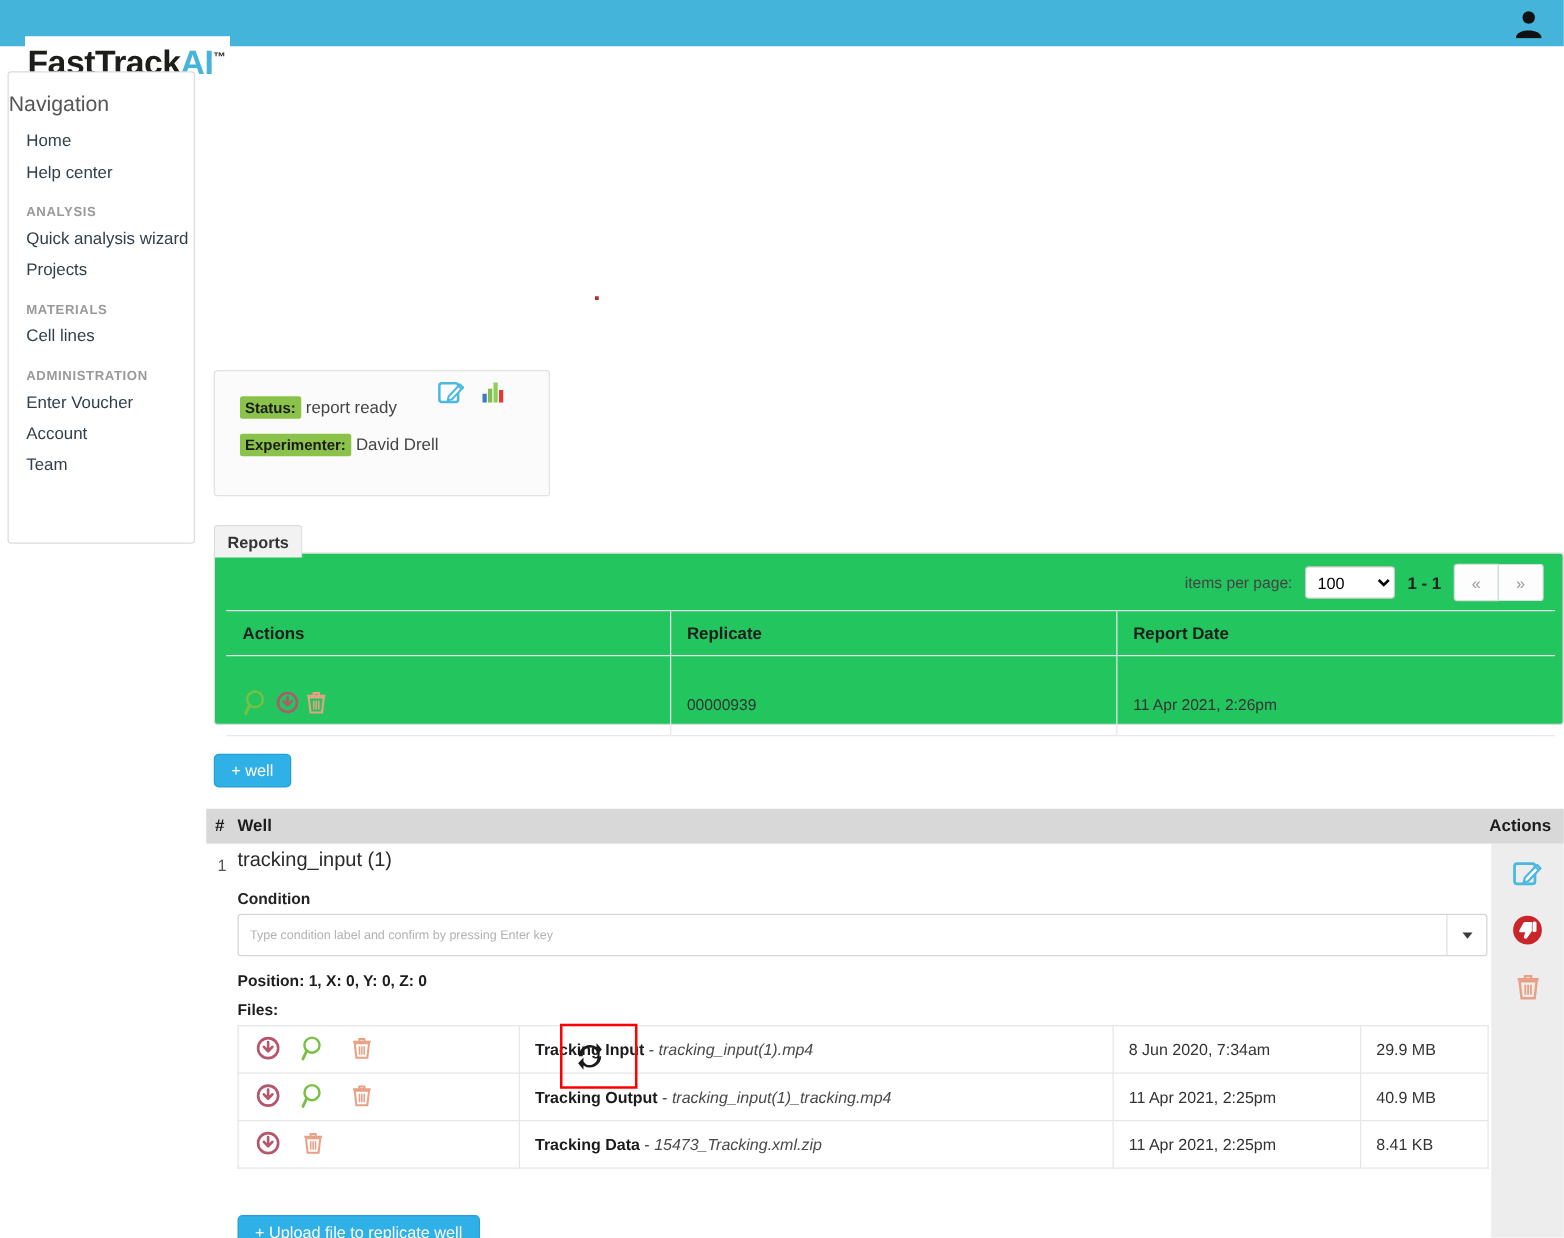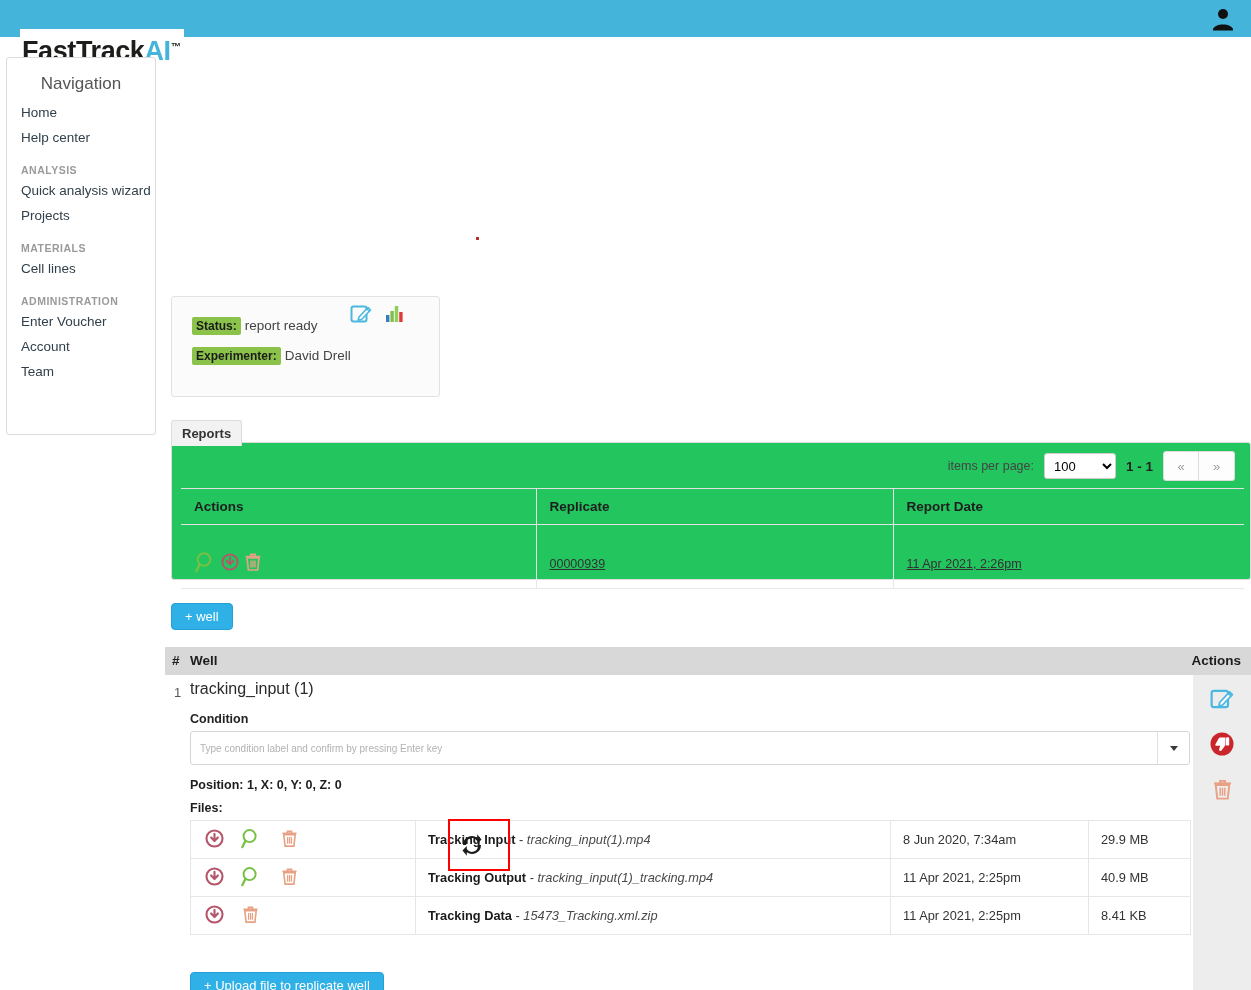--- a/index.html
+++ b/index.html
@@ -40,21 +40,21 @@
 
   
   .sidebar {
     position: absolute; left: 6px; top: 57px;
     width: 150px; height: 378px;
     background: #ffffff;
     border: 1px solid #dcdcdc;
     border-radius: 3px;
   }
   .nav-title {
-    text-align: center;
+    text-align: left;
     font-size: 17px;
     color: #555;
     padding: 16px 0 6px 0;
   }
   .nav-link {
     display: block;
     padding: 5px 0 5px 14px;
     color: #31404b;
     font-size: 13.5px;
     text-decoration: none;
@@ -177,21 +177,20 @@
     padding: 10px 0 10px 13px;
     border-top: 1px solid #e2e2e2;
     border-bottom: 1px solid #e2e2e2;
   }
   table.rpt td {
     padding: 24px 0 10px 13px;
     font-size: 12.5px;
     color: #333;
     border-bottom: 1px solid #e8e8e8;
     height: 64px;
-    text-decoration: underline;
   }
   table.rpt .c1 { width: 355px; }
   table.rpt .c2 { width: 357px; border-left: 1px solid #e8e8e8; }
   table.rpt .c3 { border-left: 1px solid #e8e8e8; }
   .icon-row { display: flex; align-items: center; gap: 3px; }
 
   
   .btn-blue {
     background: #2fb0e6;
     border: 1px solid #25a0d4;

